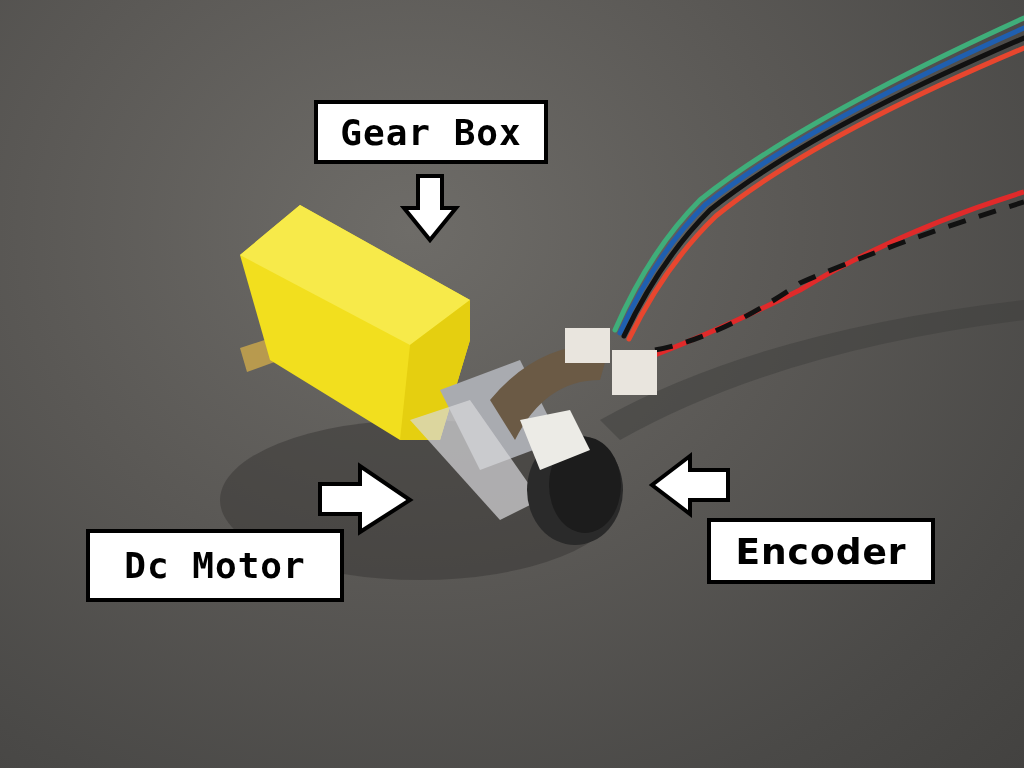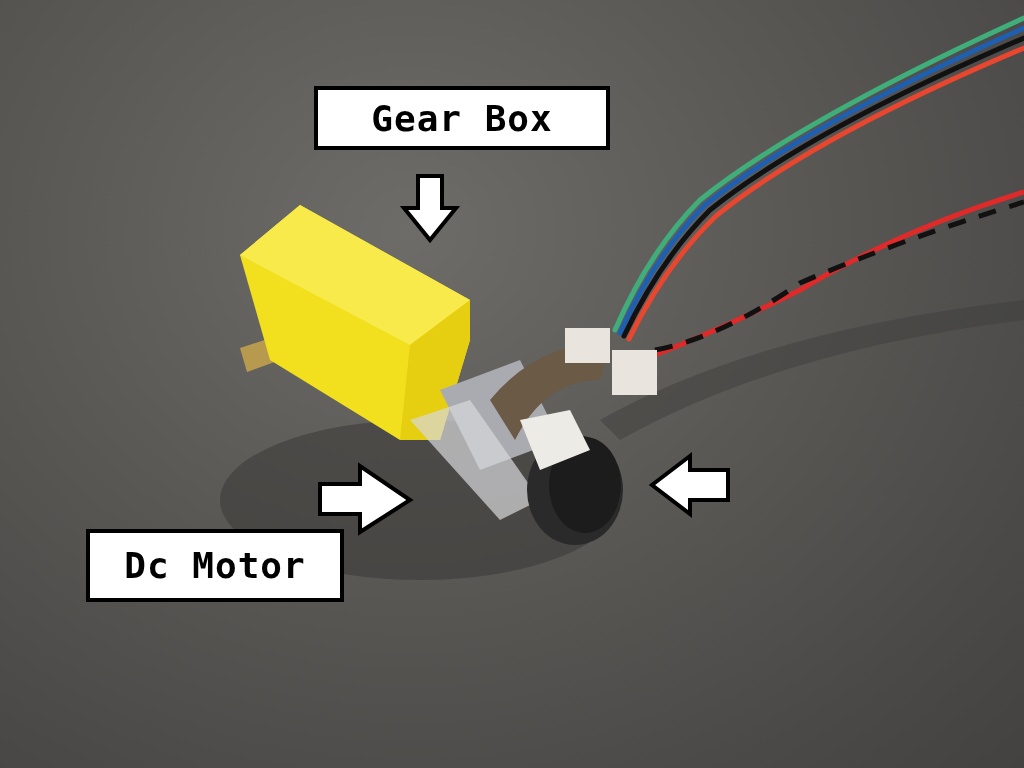--- a/index.html
+++ b/index.html
@@ -48,19 +48,22 @@
 
     <ellipse cx="575" cy="490" rx="48" ry="55" fill="#2a2a2a"></ellipse>
     <ellipse cx="585" cy="485" rx="36" ry="48" fill="#1c1c1c"></ellipse>
     <path d="M520 420 L570 410 L590 450 L540 470Z" fill="#ecebe6"></path>
 
     <polygon points="418,176 442,176 442,208 456,208 430,240 404,208 418,208" fill="#fff" stroke="#000" stroke-width="4"></polygon>
     <polygon points="320,484 360,484 360,466 410,500 360,532 360,514 320,514" fill="#fff" stroke="#000" stroke-width="4"></polygon>
     <polygon points="728,470 690,470 690,456 652,485 690,514 690,500 728,500" fill="#fff" stroke="#000" stroke-width="4"></polygon>
   </svg>
 
-  <div class="label" style="left:314px;top:86px;width:296px;height:64px;">
+  <div class="label" style="left:314px;top:100px;width:234px;height:64px;">
     <span>Gear Box</span>
   </div>
   <div class="label" style="left:86px;top:529px;width:258px;height:73px;">
     <span>Dc Motor</span>
   </div>
+  <div class="label" style="left:707px;top:518px;width:228px;height:66px;font-family:'DejaVu Sans',sans-serif;">
+    <span>Encoder</span>
+  </div>
 </div>
 
 </body></html>

